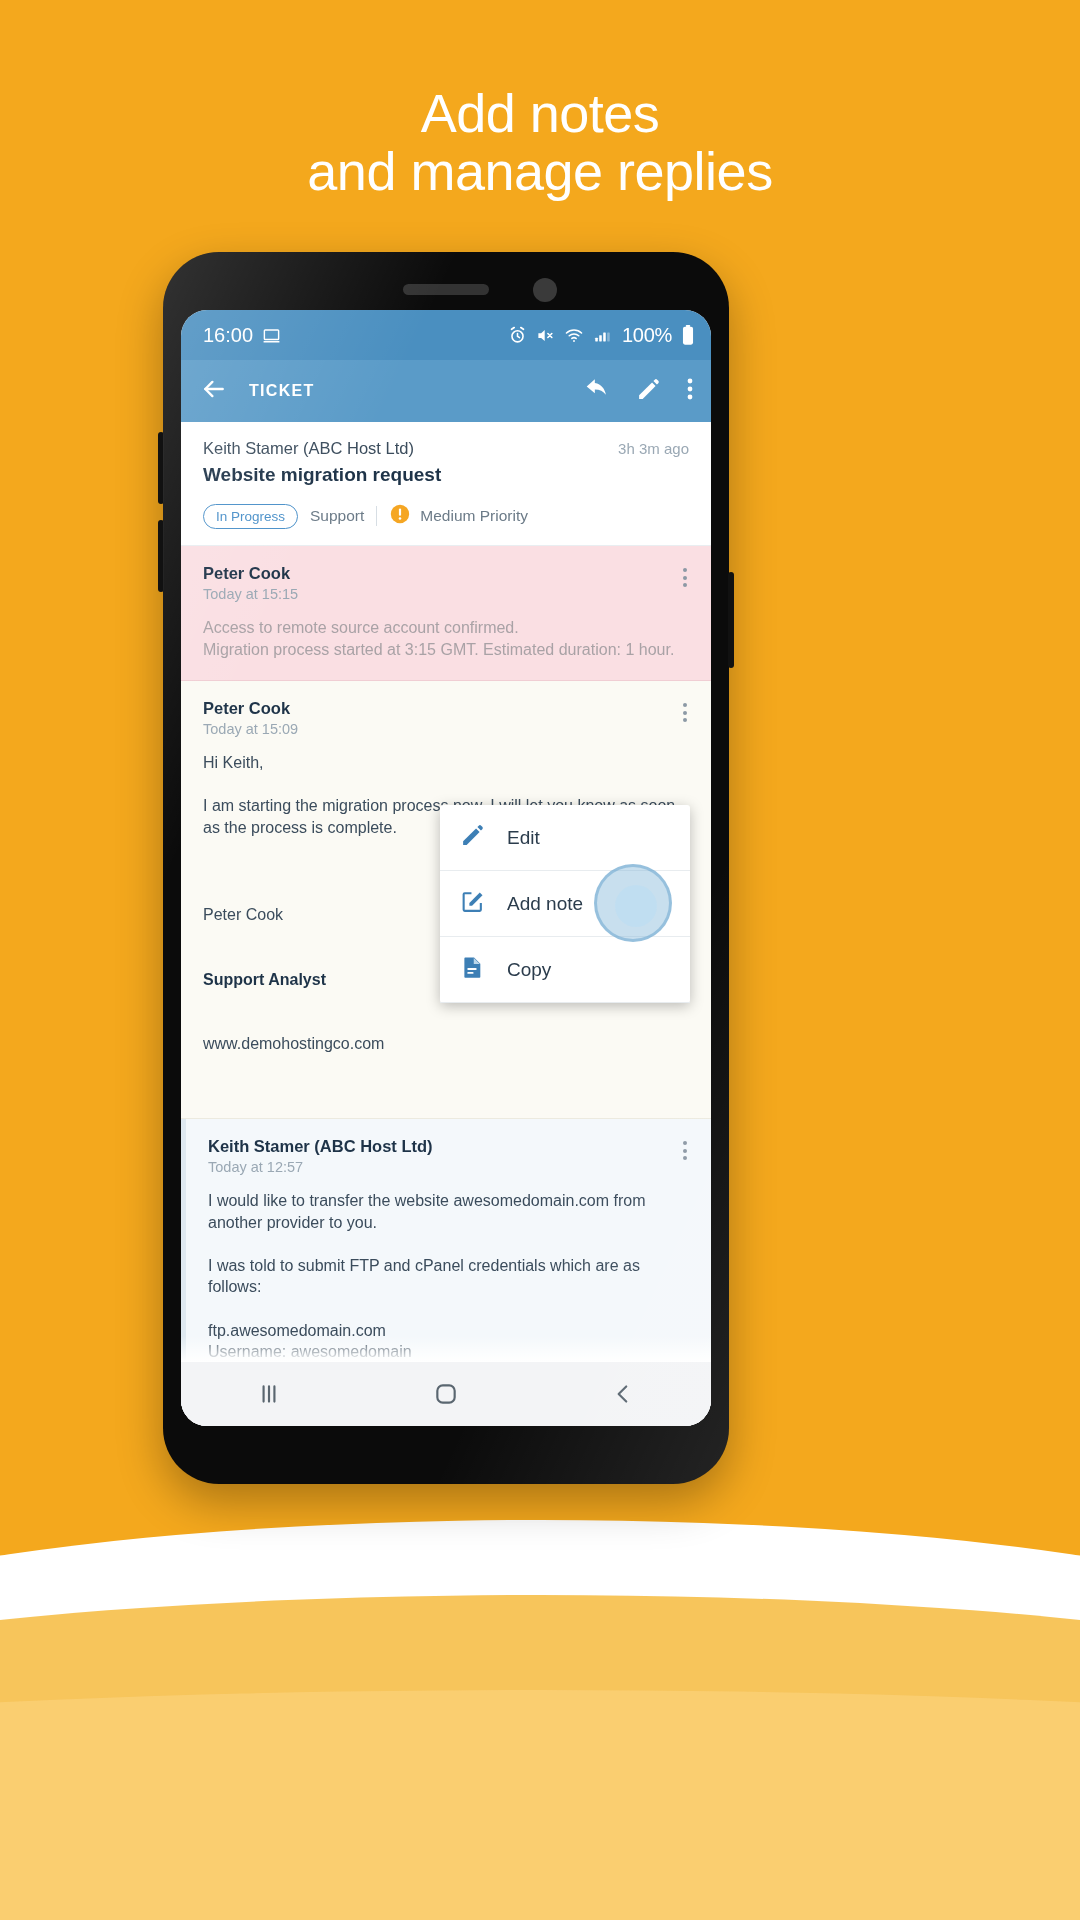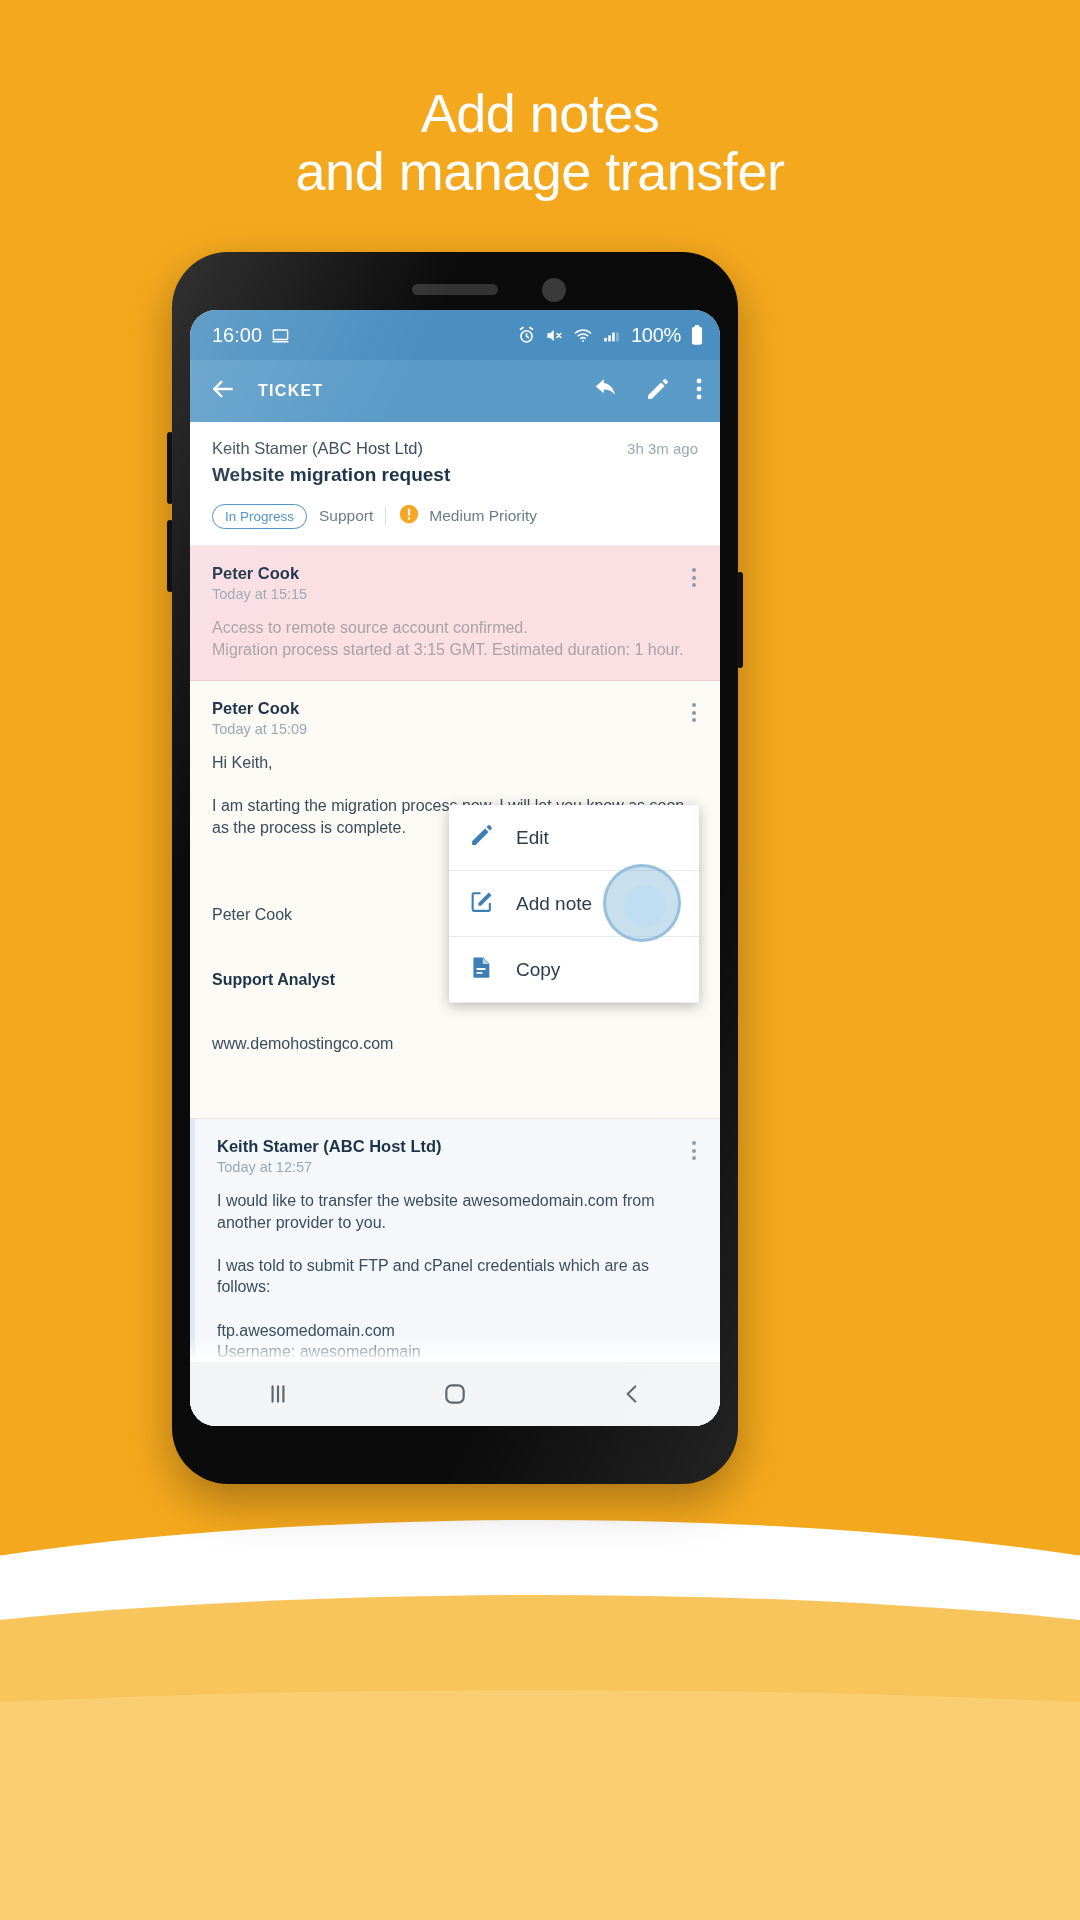--- a/index.html
+++ b/index.html
@@ -41,21 +41,21 @@
     position:absolute;top:84px;left:0;width:1080px;
     text-align:center;color:#ffffff;
     font-size:54px;line-height:1.08;font-weight:normal;
     letter-spacing:-0.5px;
     z-index:5;
   }
   .headline div{white-space:nowrap;}
 
   
   .phone{
-    position:absolute;left:172px;top:252px;width:566px;height:1232px;
+    position:absolute;left:163px;top:252px;width:566px;height:1232px;
     background:#0b0b0b;
     border-radius:56px;
     box-shadow:0 18px 46px rgba(0,0,0,.30);
     z-index:6;
   }
   .phone-gloss{
     position:absolute;inset:0;border-radius:56px;pointer-events:none;
     background:linear-gradient(115deg, rgba(255,255,255,.16) 0%, rgba(255,255,255,0) 26%, rgba(255,255,255,0) 74%, rgba(255,255,255,.10) 100%);
   }
   .btn-vol{
@@ -177,21 +177,21 @@
 </head>
 <body>
 
 <div class="bg-base"></div>
 <div class="wave-white"></div>
 <div class="wave-light"></div>
 <div class="wave-light2"></div>
 
 <div class="headline">
   <div>Add notes</div>
-  <div>and manage transfer</div>
+  <div>and manage replies</div>
 </div>
 
 <div class="phone">
   <div class="btn-vol btn-v1"></div>
   <div class="btn-vol btn-v2"></div>
   <div class="btn-pwr"></div>
   <div class="notch-speaker"></div>
   <div class="notch-cam"></div>
 
   <div class="screen">

